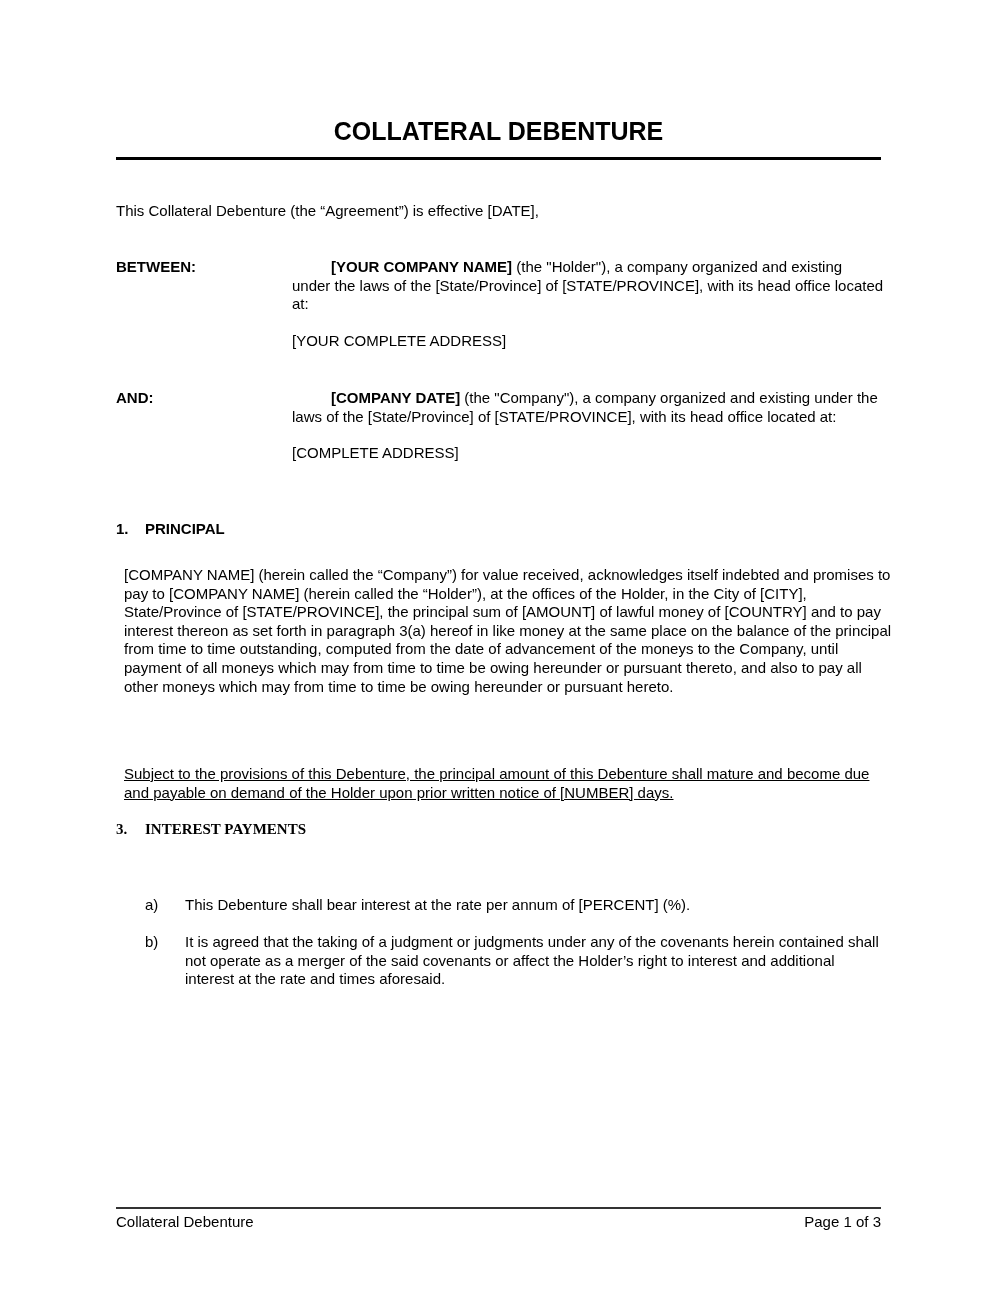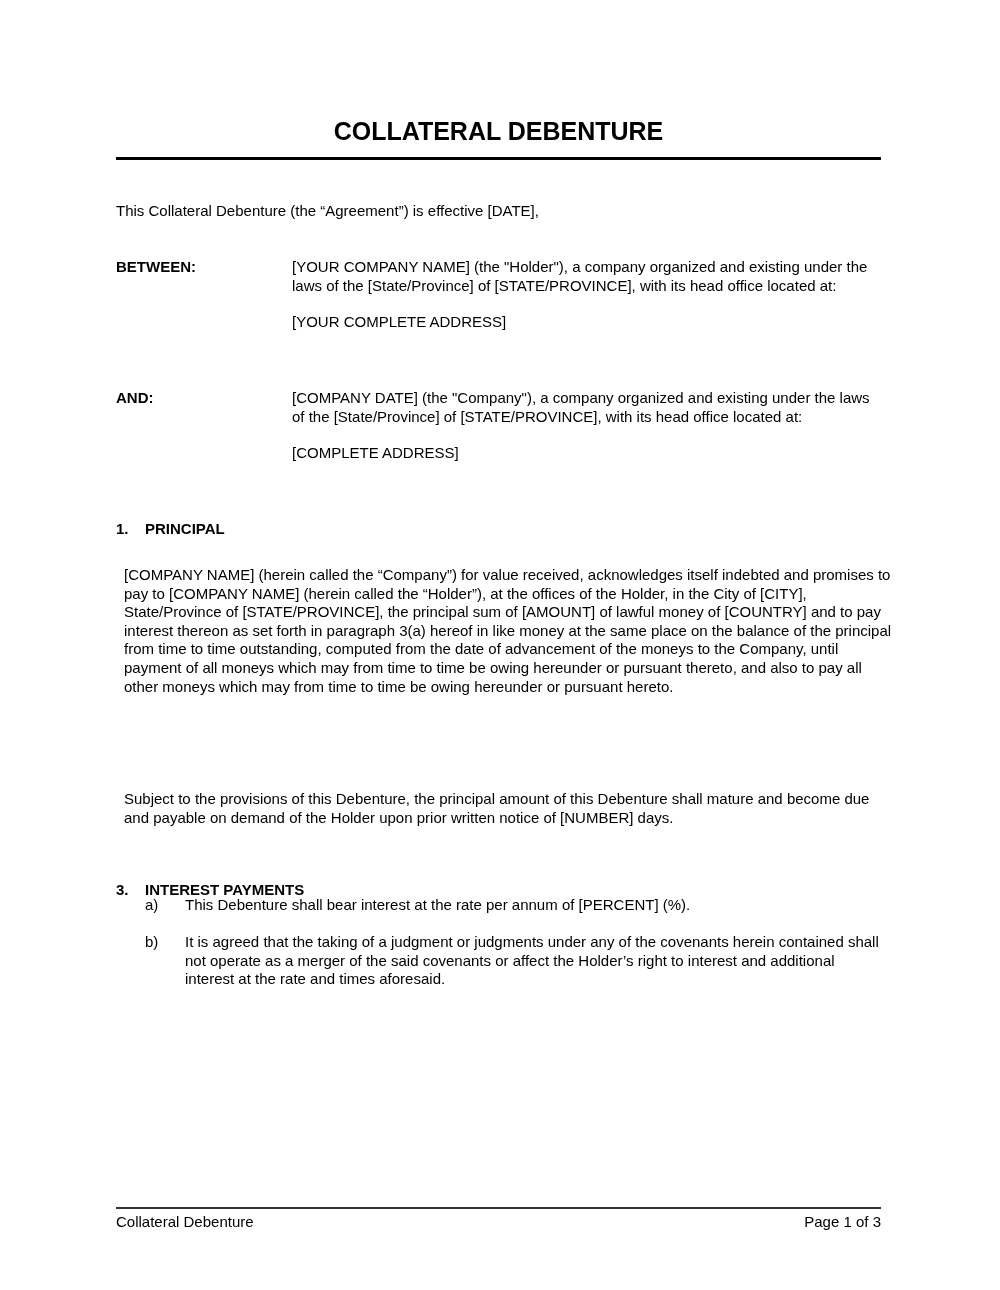--- a/index.html
+++ b/index.html
@@ -65,21 +65,21 @@
       left: 176px;
       top: 0;
       width: 592px;
     }
     .party-body p {
       margin: 0;
     }
     .party-address {
       margin-top: 18px !important;
     }
-    .b { font-weight: normal; }
+    .b { font-weight: bold; margin-left: 39px; }
     .section-heading {
       position: absolute;
       left: 0;
       font-weight: bold;
       width: 765px;
     }
     .section-heading .num {
       display: inline-block;
       width: 29px;
     }
@@ -148,23 +148,23 @@
       <p><span class="b">[COMPANY DATE]</span><span> (the "Company"), a company organized and existing under</span> <span>the laws of the [State/Province] of [STATE/PROVINCE], with its head office located at:</span></p>
       <p class="party-address">[COMPLETE ADDRESS]</p>
     </div>
   </div>
 
   <div class="section-heading" style="top:520px;">
     <span class="num">1.</span><span>PRINCIPAL</span>
   </div>
   <p class="para" style="top:558px;">[COMPANY NAME] (herein called the “Company”) for value received, acknowledges itself indebted and promises to pay to [COMPANY NAME] (herein called the “Holder”), at the offices of the Holder, in the City of [CITY], State/Province of [STATE/PROVINCE], the principal sum of [AMOUNT] of lawful money of [COUNTRY] and to pay interest thereon as set forth in paragraph 3(a) hereof in like money at the same place on the balance of the principal from time to time outstanding, computed from the date of advancement of the moneys to the Company, until payment of all moneys which may from time to time be owing hereunder or pursuant thereto, and also to pay all other moneys which may from time to time be owing hereunder or pursuant hereto.</p>
 
-  <p class="para" style="top:782px;">Subject to the provisions of this Debenture, the principal amount of this Debenture shall mature and become due and payable on demand of the Holder upon prior written notice of [NUMBER] days.</p>
+  <p class="para" style="top:757px;text-decoration:underline;">Subject to the provisions of this Debenture, the principal amount of this Debenture shall mature and become due and payable on demand of the Holder upon prior written notice of [NUMBER] days.</p>
 
-  <div class="section-heading" style="top:881px;">
+  <div class="section-heading" style="top:820px;font-family:Liberation Serif, serif;">
     <span class="num">3.</span><span>INTEREST PAYMENTS</span>
   </div>
   <div class="list-item" style="top:896px;">
     <span class="marker">a)</span>
     <span class="text">This Debenture shall bear interest at the rate per annum of [PERCENT] (%).</span>
   </div>
   <div class="list-item" style="top:933px;">
     <span class="marker">b)</span>
     <span class="text">It is agreed that the taking of a judgment or judgments under any of the covenants herein contained shall not operate as a merger of the said covenants or affect the Holder’s right to interest and additional interest at the rate and times aforesaid.</span>
   </div>

